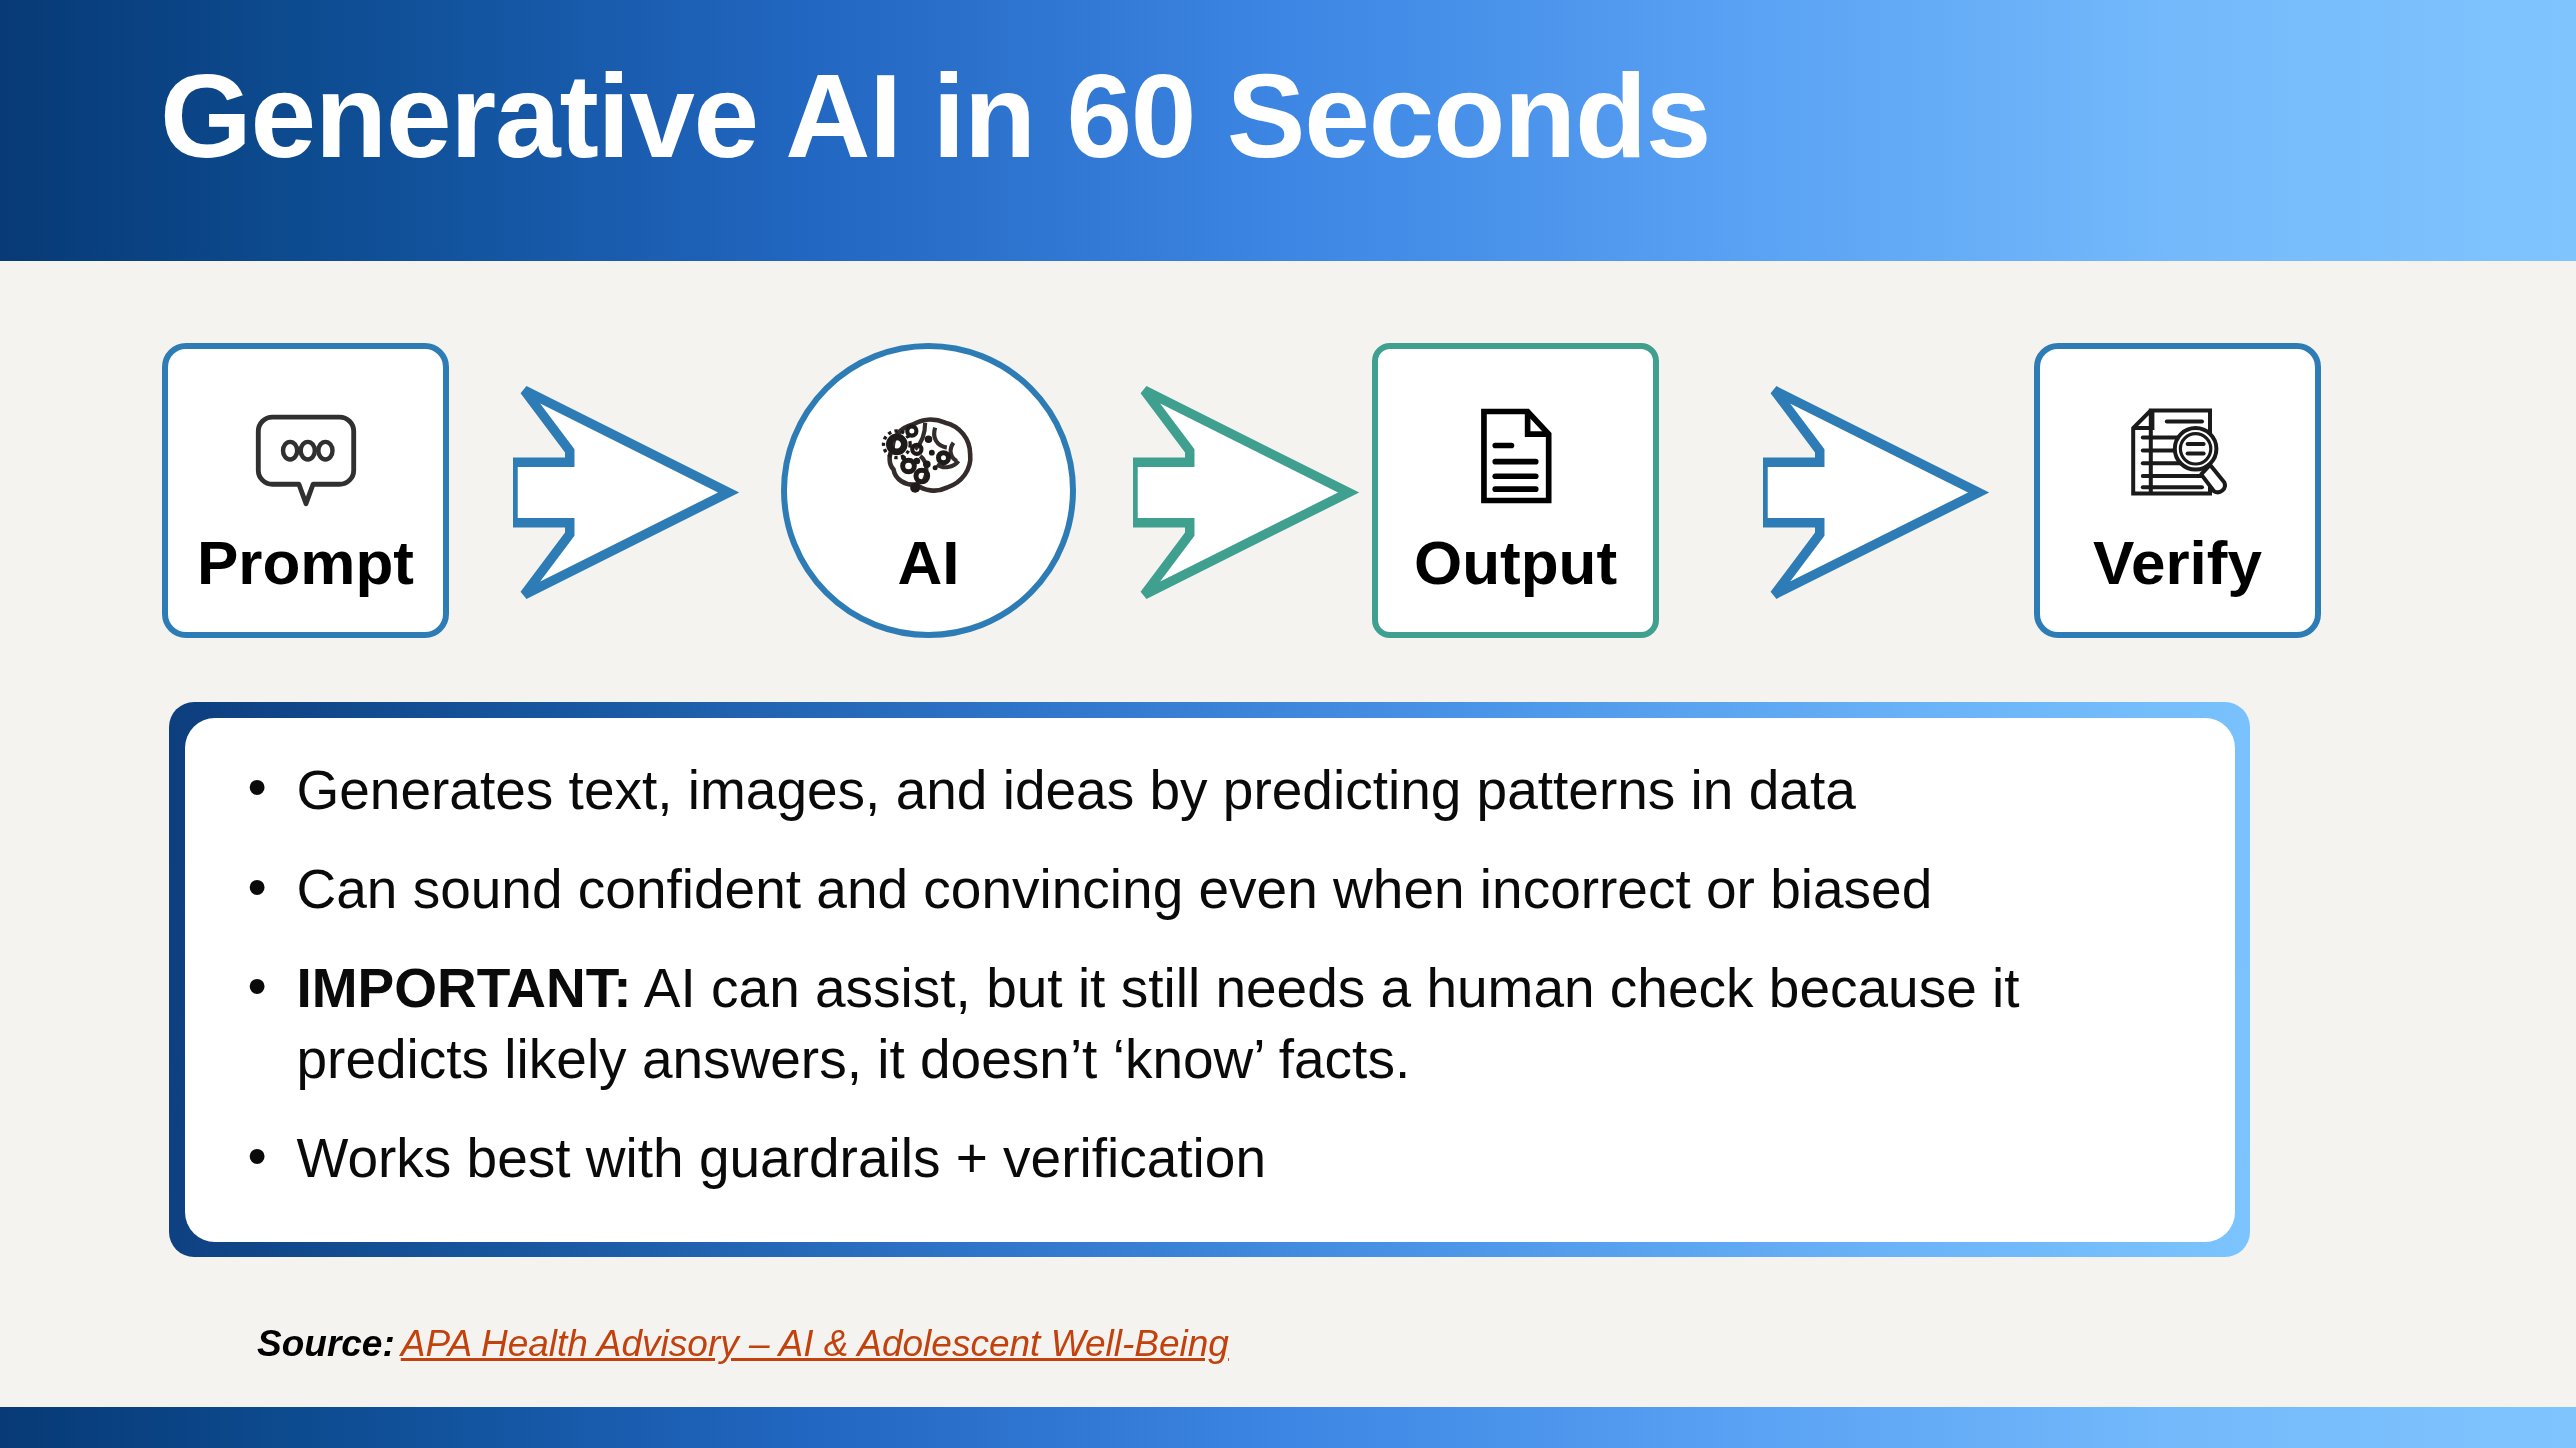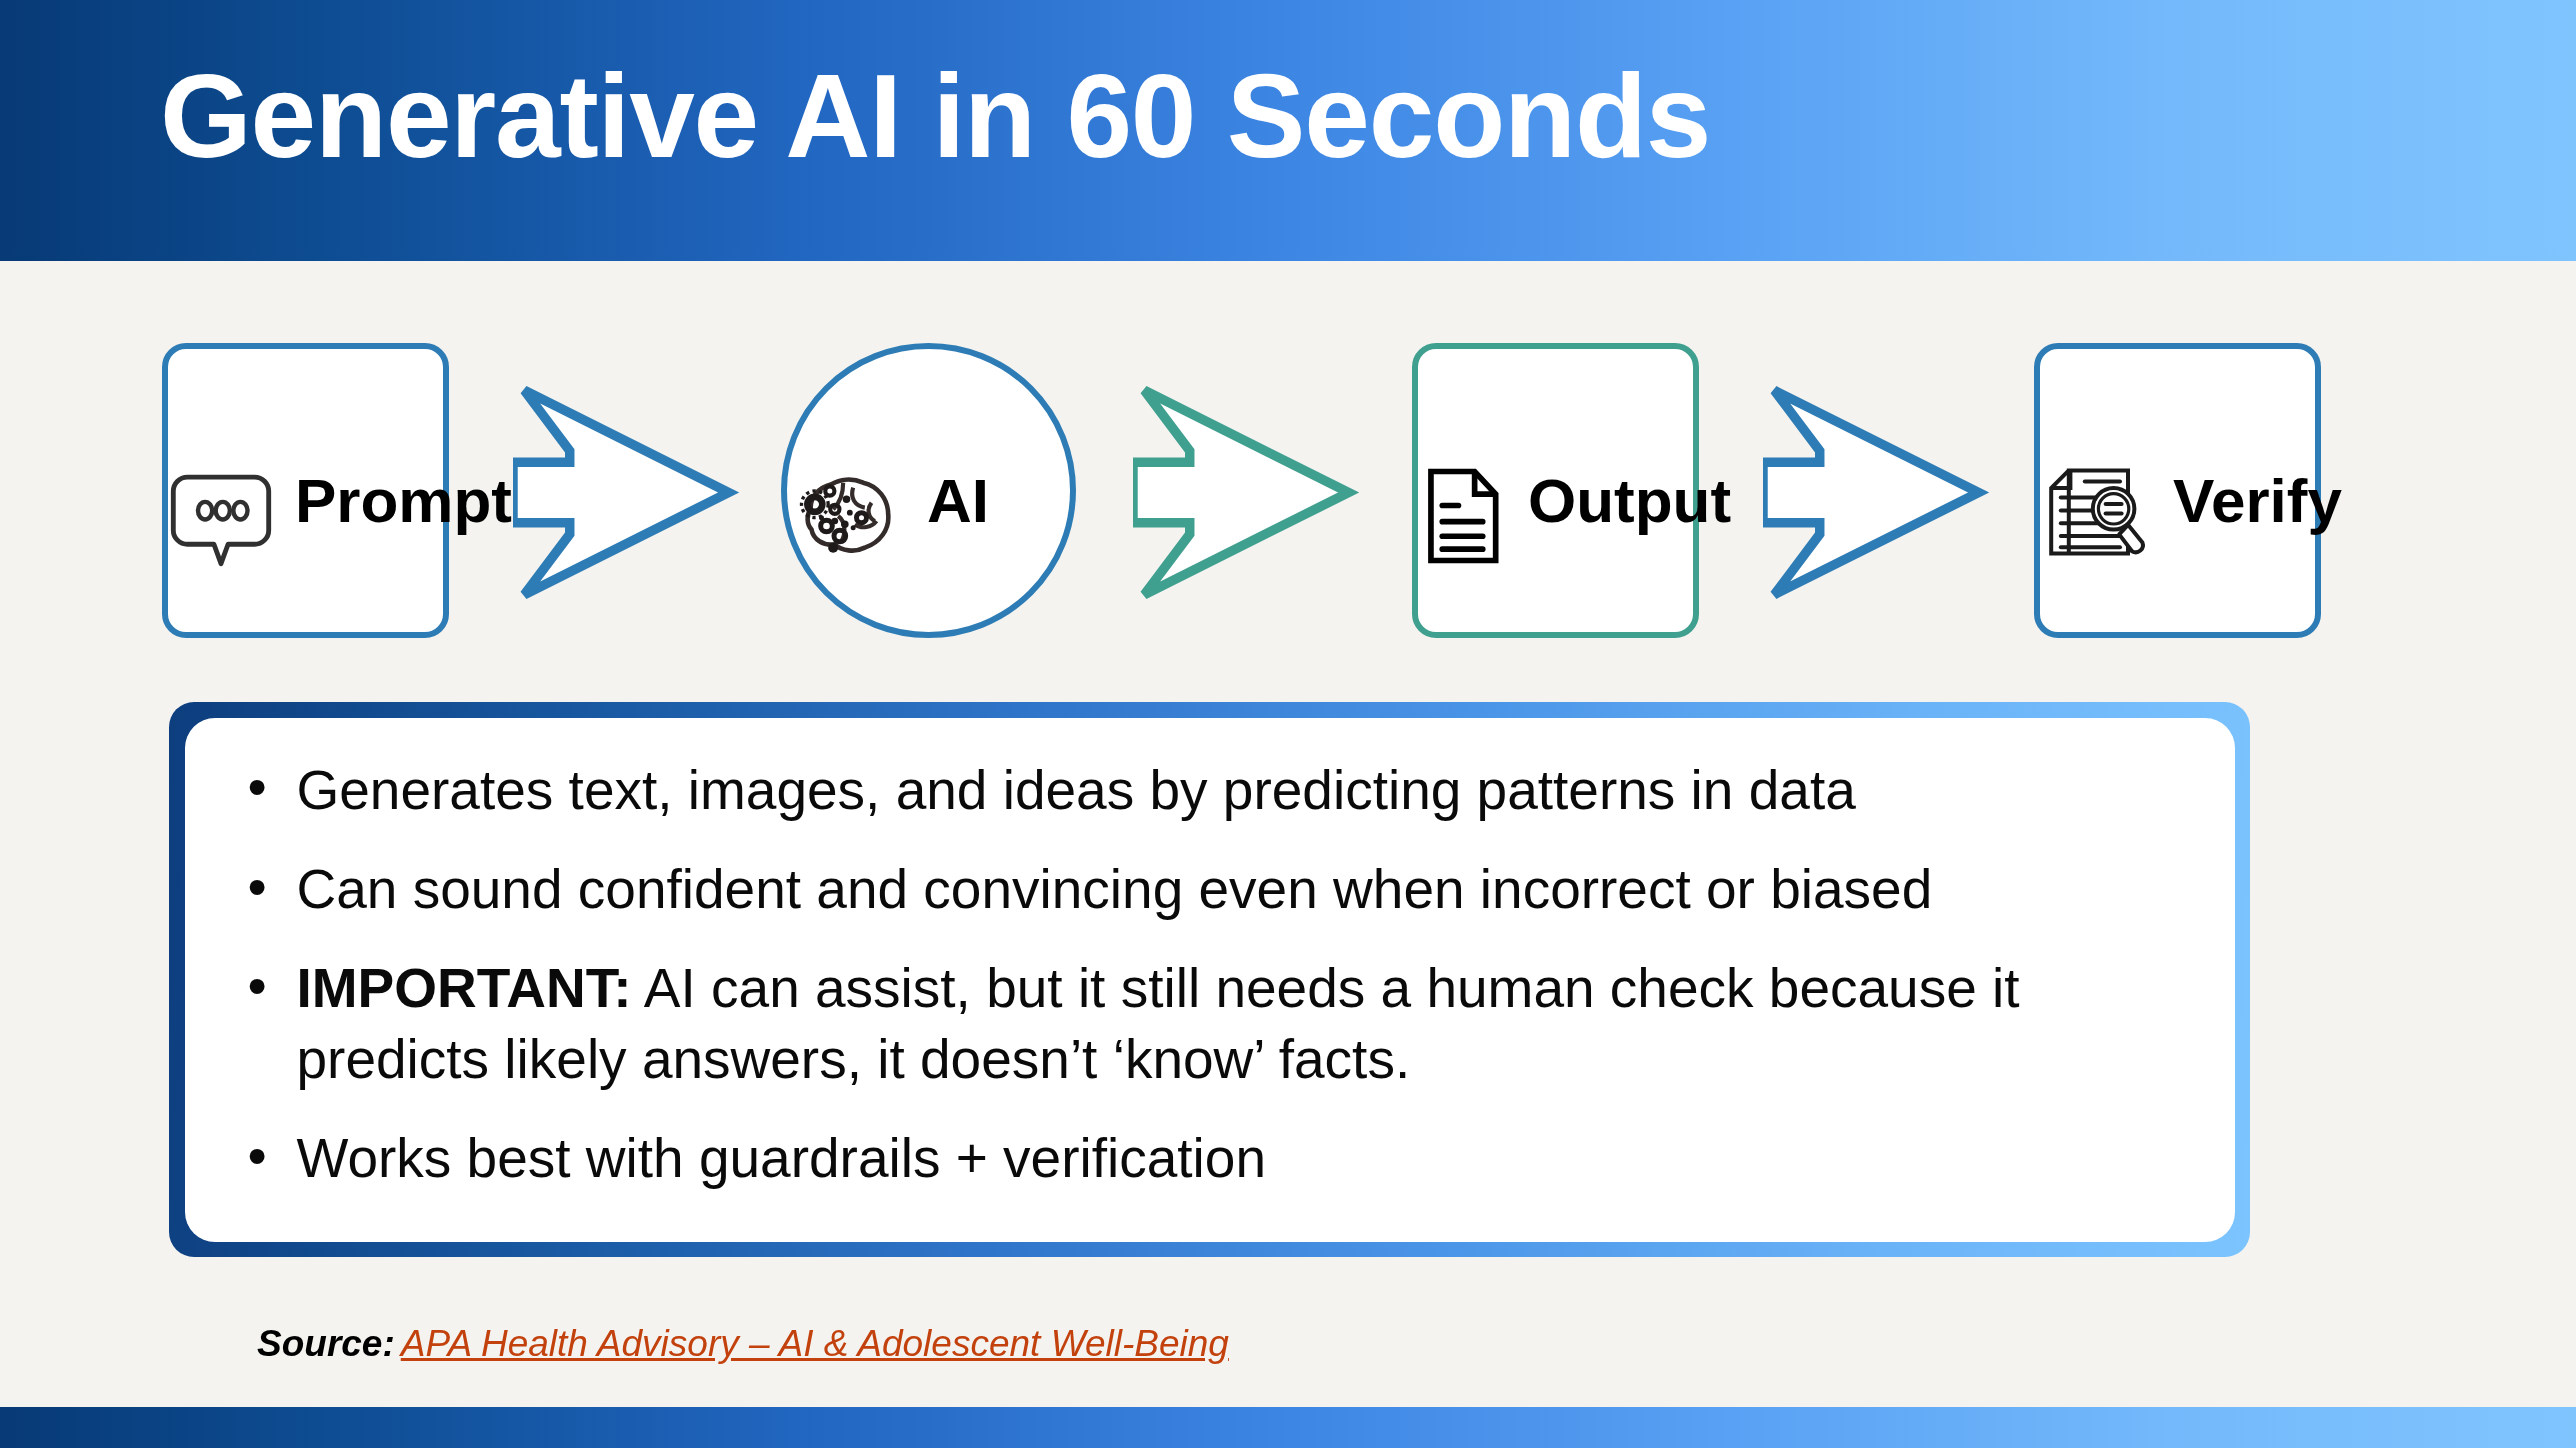--- a/index.html
+++ b/index.html
@@ -63,23 +63,22 @@
   }
 
   .node {
     position: absolute;
     top: 0;
     width: 287px;
     height: 295px;
     background: #FFFFFF;
     box-sizing: border-box;
     display: flex;
-    flex-direction: row;
+    flex-direction: column;
     align-items: center;
-    gap: 21px;
   }
   .node.card {
     border: 6.6px solid #2E7CB5;
     border-radius: 24px;
   }
   .node.card.green {
     border-color: #40A090;
   }
   .node.circle {
     border: 6.6px solid #2E7CB5;
@@ -239,21 +238,21 @@
       </div>
       <div class="node-label">AI</div>
     </div>
 
     <div class="arrow" style="left:1133px;">
       <svg viewBox="0 0 120 120" preserveAspectRatio="none">
         <path d="M6 6 L30 38 L30 44 L0 44 L0 76 L30 76 L30 82 L6 114 L114 60 Z" fill="#FFFFFF" stroke="#40A090" stroke-width="5" stroke-linejoin="miter"></path>
       </svg>
     </div>
 
-    <div class="node card green" style="left:1412px;">
+    <div class="node card green" style="left:1372px;border-radius:18px;">
       <div class="node-icon">
         <svg viewBox="0 0 110 130" width="89" height="106">
           <path d="M16 10 H70 L96 38 V120 H16 Z" fill="#FFFFFF" stroke="#000000" stroke-width="7" stroke-linejoin="miter"></path>
           <path d="M70 10 V38 H96" fill="none" stroke="#000000" stroke-width="7" stroke-linejoin="miter"></path>
           <line x1="30" y1="52" x2="50" y2="52" stroke="#000000" stroke-width="7" stroke-linecap="round"></line>
           <line x1="30" y1="72" x2="80" y2="72" stroke="#000000" stroke-width="7" stroke-linecap="round"></line>
           <line x1="30" y1="90" x2="80" y2="90" stroke="#000000" stroke-width="7" stroke-linecap="round"></line>
           <line x1="30" y1="106" x2="80" y2="106" stroke="#000000" stroke-width="7" stroke-linecap="round"></line>
         </svg>
       </div>

